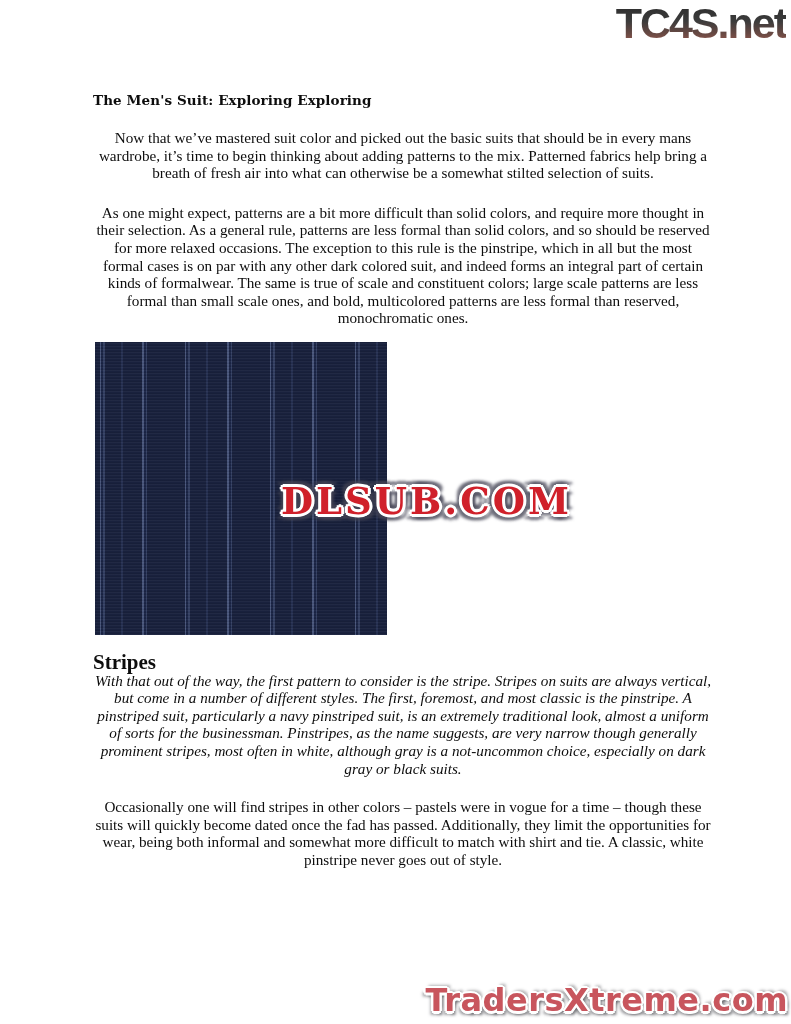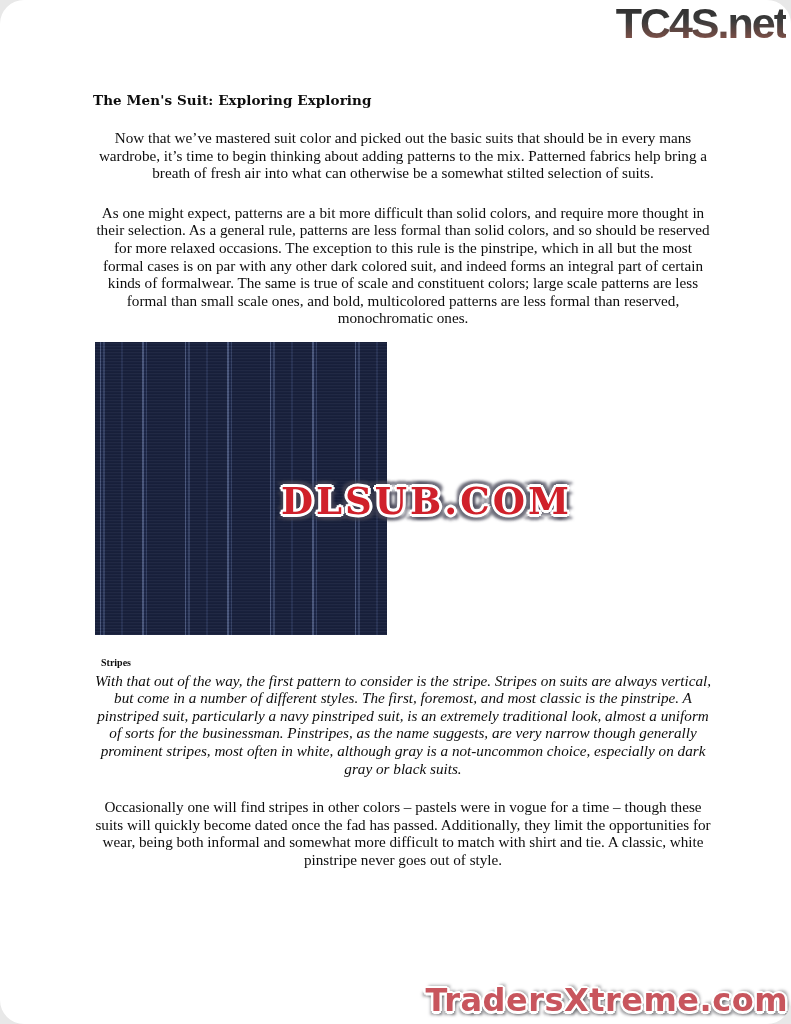--- a/index.html
+++ b/index.html
@@ -4,21 +4,20 @@
 <style>
   html,body{margin:0;padding:0;}
   body{background:#e8e8e8;}
   .page{
     position:relative;
     width:791px;height:1024px;
     background:#ffffff;
     overflow:hidden;
     font-family:"Liberation Serif", serif;
     color:#0d0d0d;
-    border-radius:24px;
   }
 
   
   .tc4s-logo{
     position:absolute;
     top:2px;right:5px;
     font-family:"Liberation Sans", sans-serif;
     font-weight:900;
     font-size:43px;
     line-height:1;
@@ -94,23 +93,23 @@
       -5px  5px 3px rgba(70,70,85,0.75),
        5px  5px 3px rgba(70,70,85,0.75),
        0    6px 3px rgba(70,70,85,0.6),
        0   -6px 3px rgba(70,70,85,0.6);
     user-select:none;
     padding-left:24px;
   }
 
   .section-heading{
     font-family:"Liberation Serif", serif;
-    font-size:10px;
+    font-size:21px;
     font-weight:bold;
-    margin:19px 0 0 8px;
+    margin:19px 0 0 0;
     line-height:17.6px;
   }
   .p3{margin-bottom:21px;font-style:italic;}
 
   
   .footer-logo{
     position:absolute;
     right:3px;bottom:8px;
     font-family:"DejaVu Sans", sans-serif;
     font-weight:bold;

